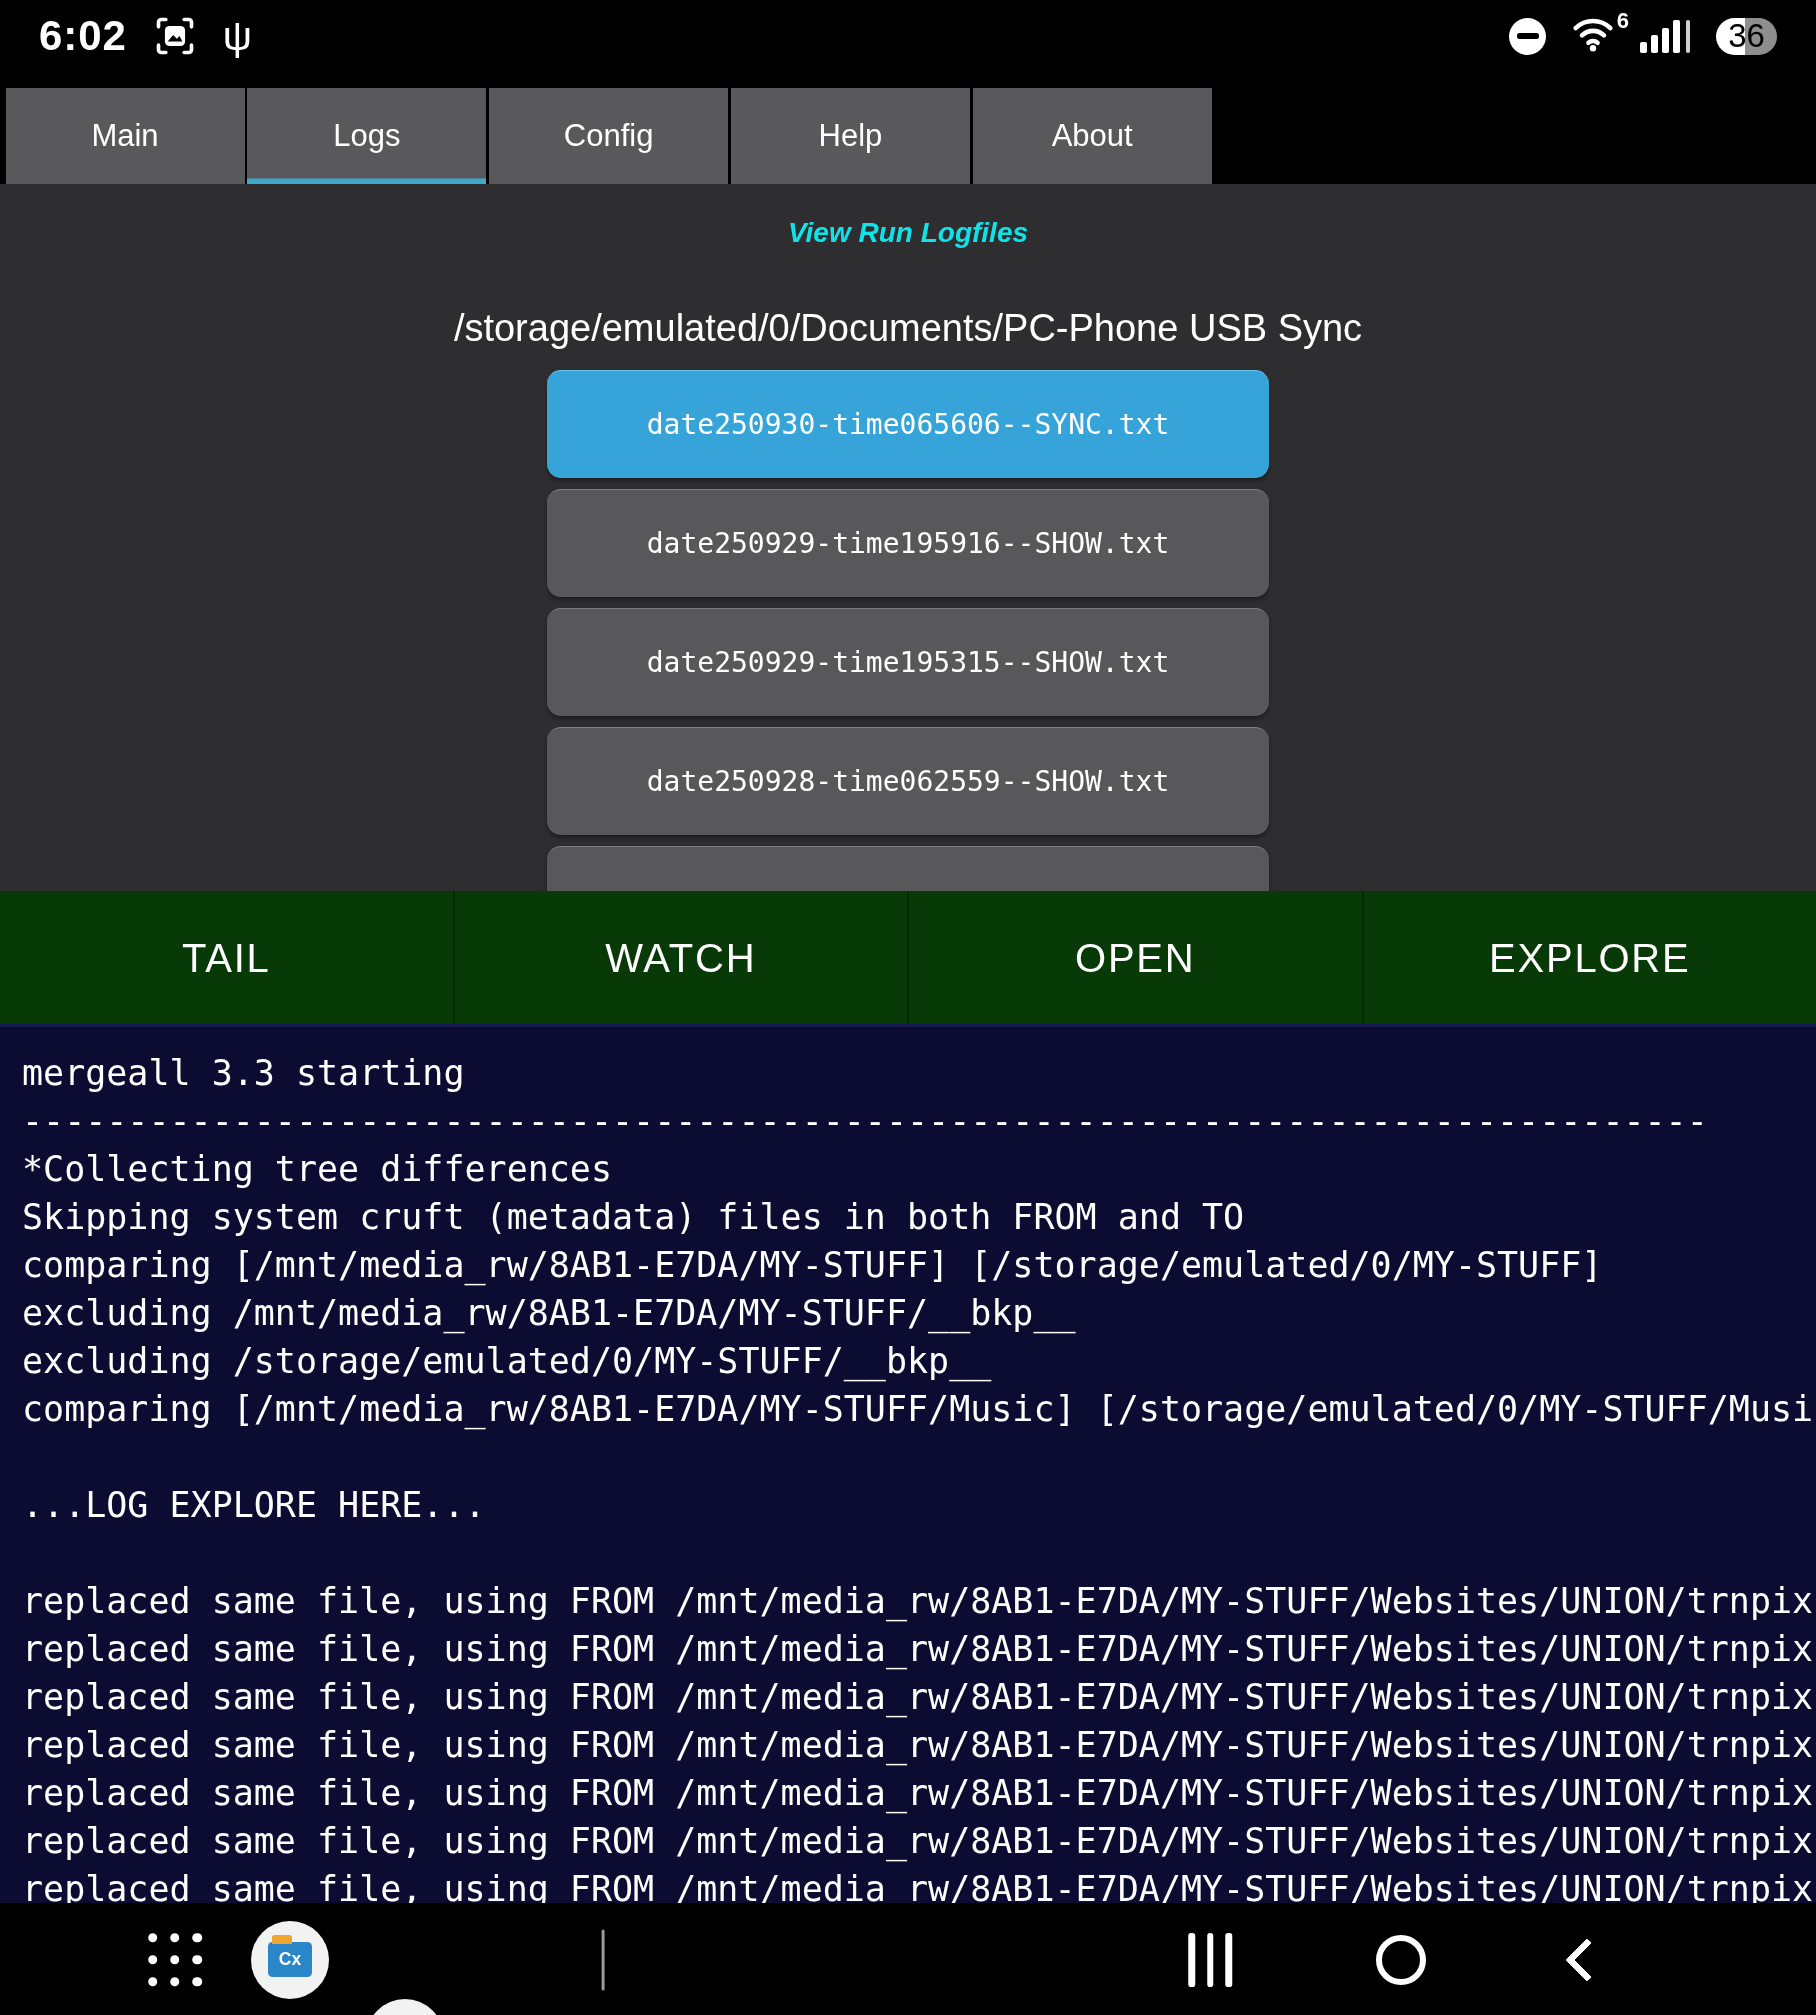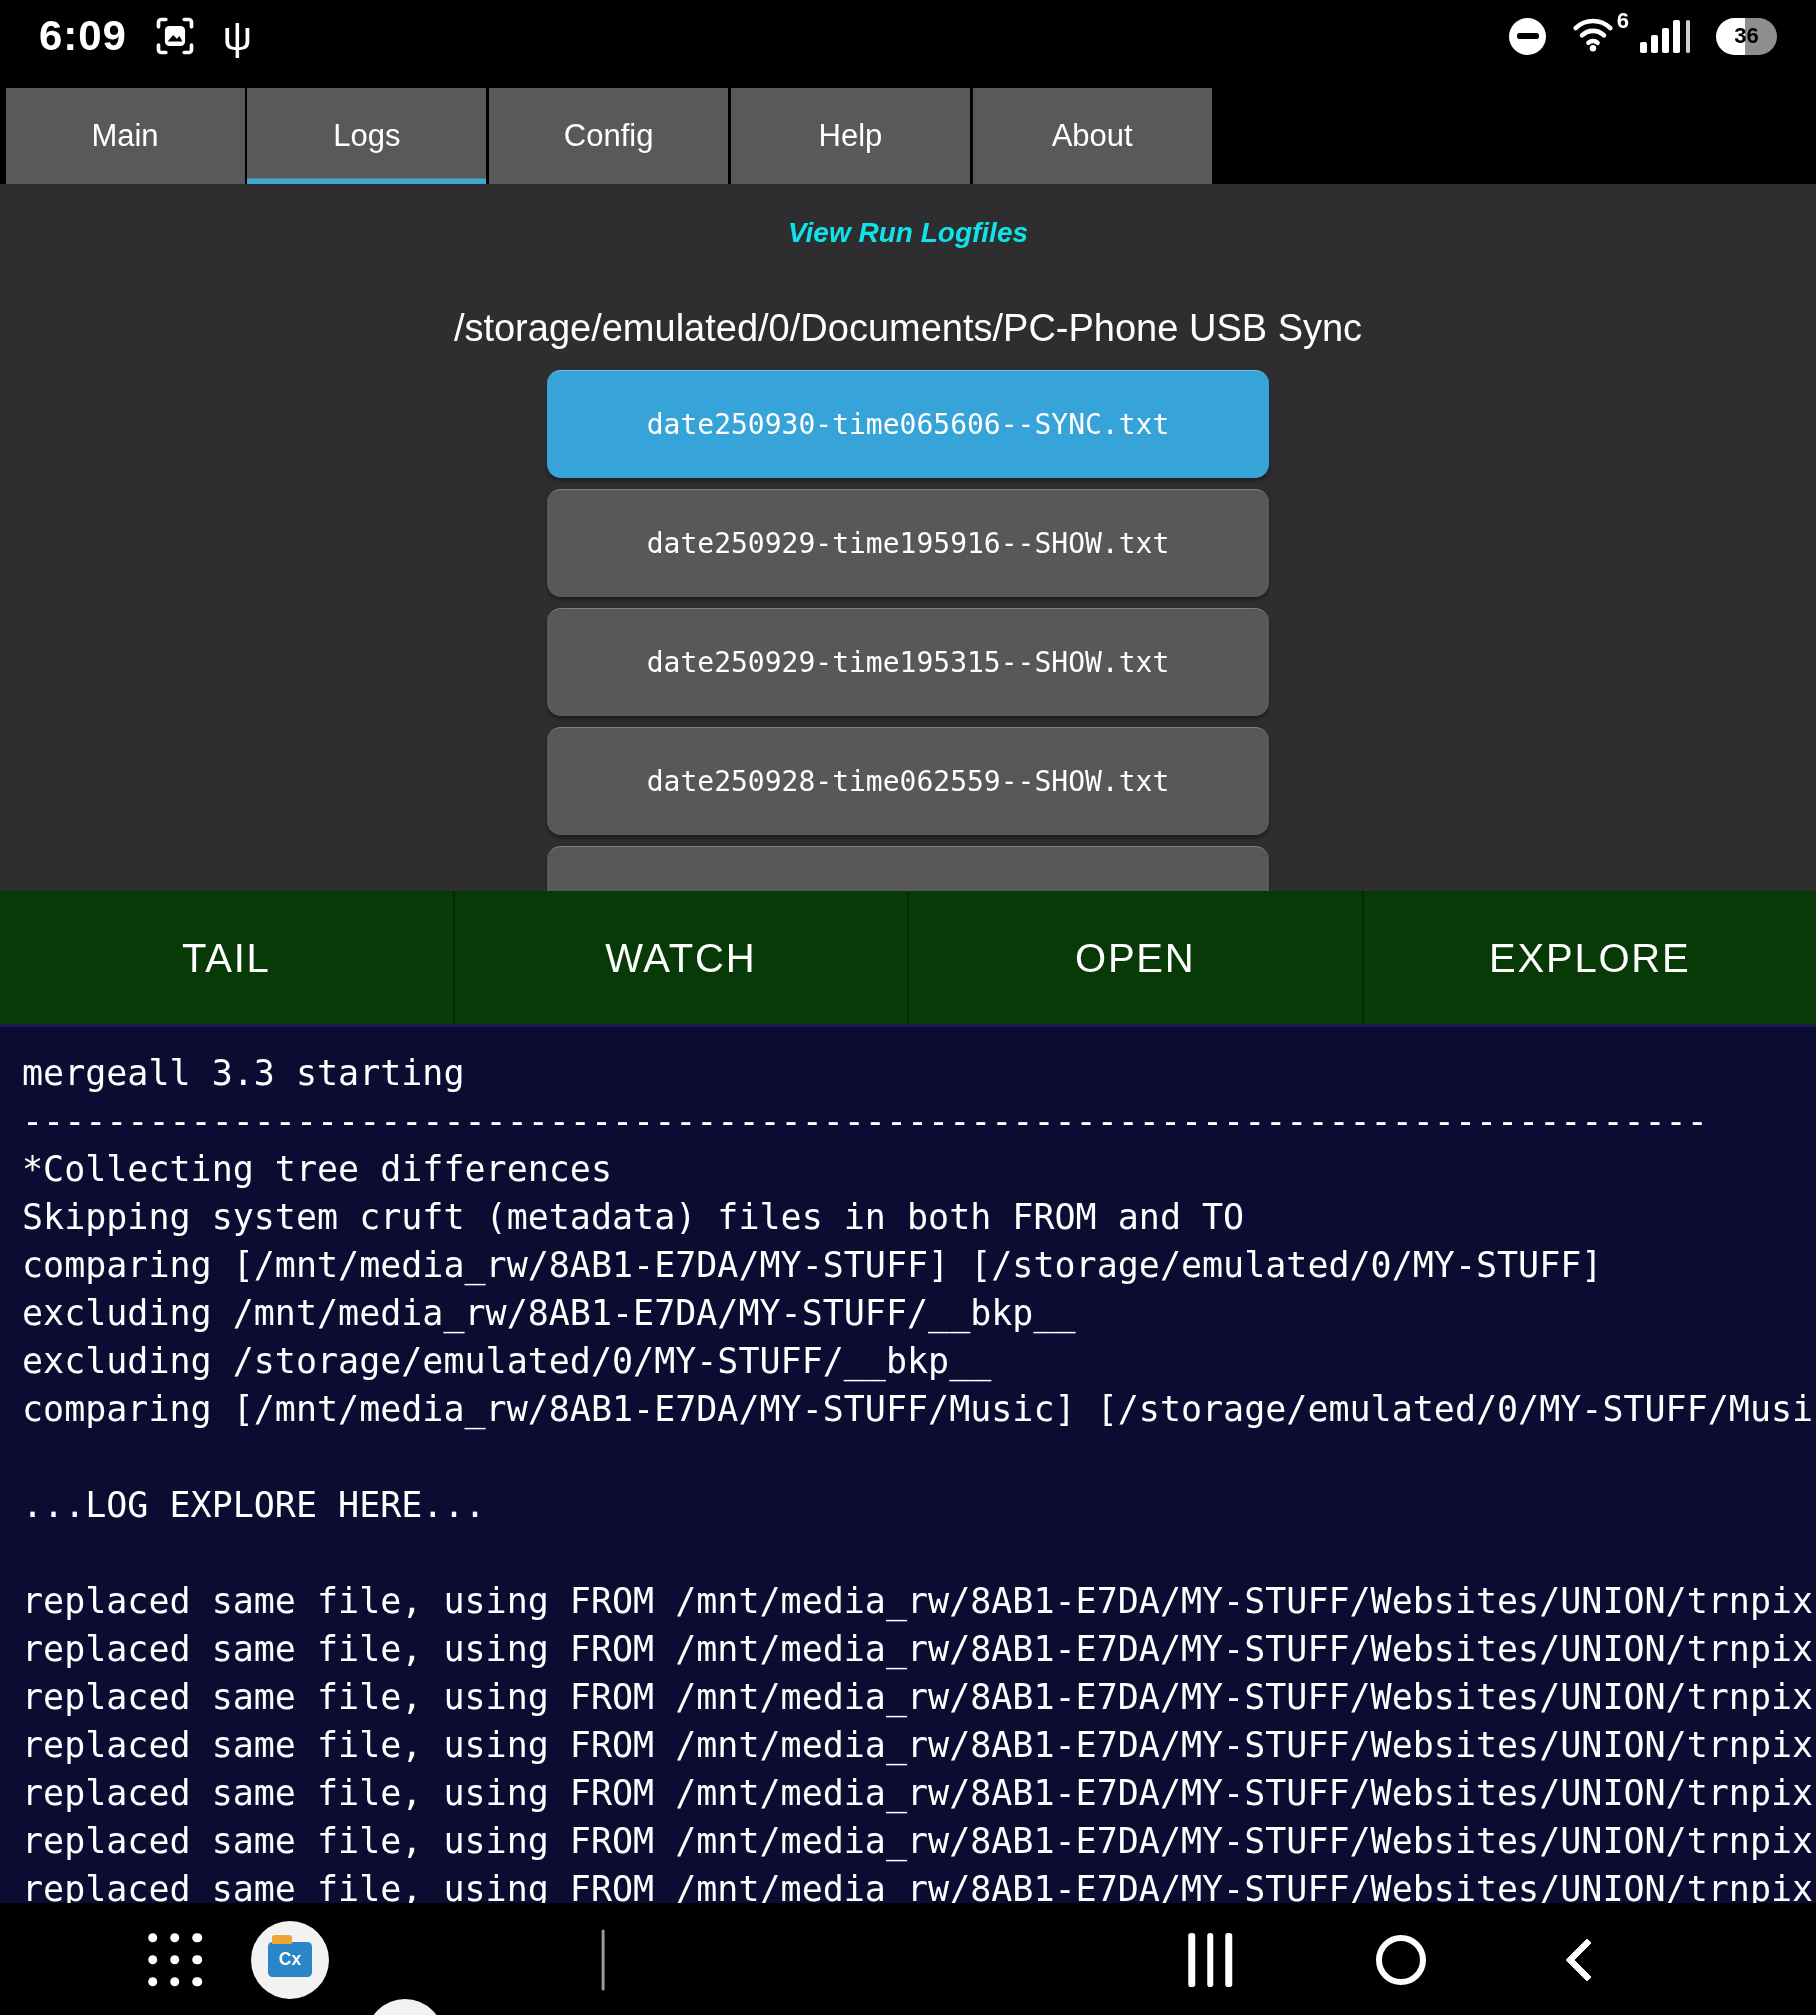--- a/index.html
+++ b/index.html
@@ -19,21 +19,21 @@
   .wifi-icon { position:relative; }
   .wifi-gen { position:absolute; top:-9.2px; right:-14.8px; color:#fff; font-size:22px; font-weight:bold; }
   .signal-icon { display:flex; align-items:flex-end; gap:4.6px; height:33px; }
   .signal-icon i { display:block; width:6.5px; background:#fff; border-radius:1.8px; }
   .signal-icon i:nth-child(1){height:11px;} .signal-icon i:nth-child(2){height:17.5px;}
   .signal-icon i:nth-child(3){height:25px;} .signal-icon i:nth-child(4){height:33px;}
   .signal-icon i.pole { height:33px; width:3.7px; background:#cfcfcf; margin-left:1.8px; }
   .battery { width:61px; height:37px; border-radius:18.5px; overflow:hidden; position:relative;
     background:linear-gradient(90deg,#fff 0 48%, #8e8e8e 48% 100%);
     display:flex; align-items:center; justify-content:center; }
-  .battery span { color:#000; font-size:22px; font-weight:bold; position:relative; }
+  .battery span { color:#000; font-size:33px; font-weight:normal; position:relative; }
 
   
   .tab-bar { position:absolute; top:88px; left:5.5px; height:96px; display:flex; gap:2.8px; }
   .tab { width:239px; height:96px; background:#59595b; color:#fff; font-size:31px;
     display:flex; align-items:center; justify-content:center; }
   .tab.selected { box-shadow: inset 0 -5.5px 0 #3fa9c9; }
 
   
   .main { position:absolute; top:184px; left:0; width:100%; height:707px;
     background:#2e2e30; overflow:hidden; }
@@ -81,21 +81,21 @@
   .back-icon { width:31px; height:31px; border-left:7.4px solid #fff; border-top:7.4px solid #fff;
     transform:translate(-50%,-50%) rotate(-45deg); border-radius:2.8px; }
 </style>
 </head>
 <body>
 
 <div id="screen">
 
   <div class="status-bar">
     <div class="sb-left">
-      <span class="sb-time">6:09</span>
+      <span class="sb-time">6:02</span>
       <span class="shot-icon">
         <svg width="44" height="44" viewBox="0 0 48 48">
           <path d="M6 14 v-5 a3 3 0 0 1 3-3 h5 M34 6 h5 a3 3 0 0 1 3 3 v5 M42 34 v5 a3 3 0 0 1-3 3 h-5 M14 42 h-5 a3 3 0 0 1-3-3 v-5" stroke="#fff" stroke-width="4" fill="none" stroke-linecap="round"></path>
           <rect x="13" y="13" width="22" height="22" rx="5" fill="#fff"></rect>
           <path d="M16 30 l6-7 4 4 3-3 3 6 z" fill="#000"></path>
         </svg>
       </span>
       <span class="usb-icon">ψ</span>
     </div>
     <div class="sb-right">

